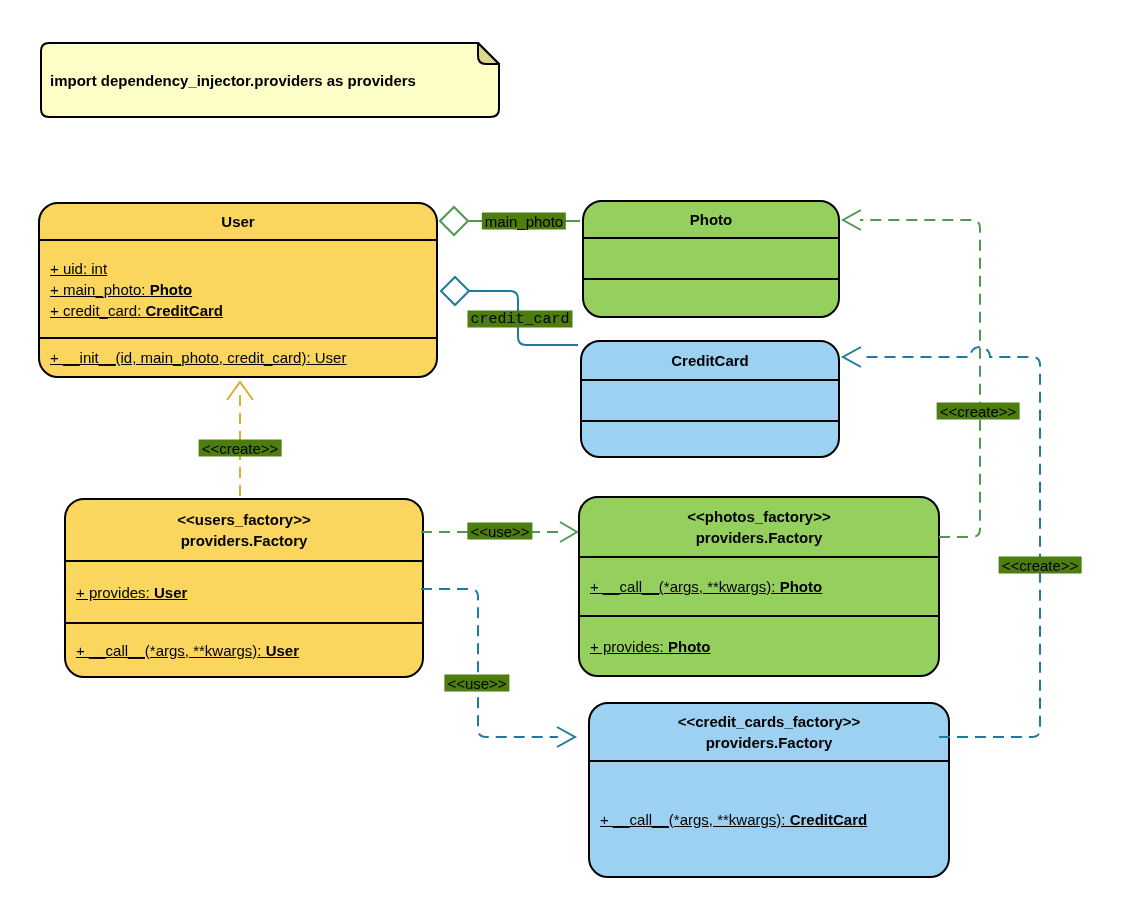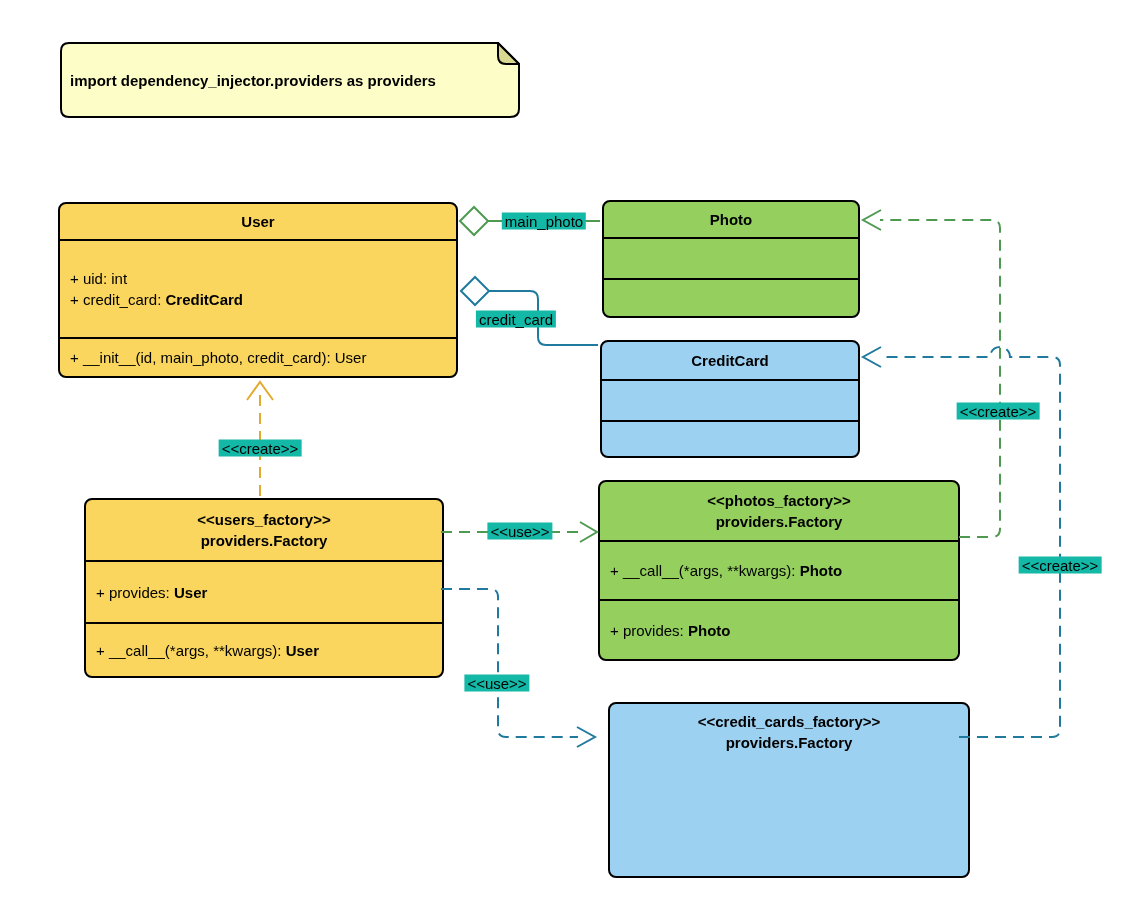--- a/index.html
+++ b/index.html
@@ -1,40 +1,40 @@
 <!DOCTYPE html>
 <html><head>
 <meta charset="utf-8">
 <style>
   html,body { margin:0; padding:0; background:#ffffff; }
   body { width:1126px; height:920px; position:relative; overflow:hidden;
          font-family:"Liberation Sans", sans-serif; color:#000; }
-  #canvas { position:absolute; left:0; top:0; width:1056px; height:920px;margin-left:20px; }
+  #canvas { position:absolute; left:0; top:0; width:1056px; height:920px; }
 
   .uml-class { position:absolute; box-sizing:border-box; border:2px solid #000;
-               border-radius:8px; display:flex; flex-direction:column;
+               border-radius:20px; display:flex; flex-direction:column;
                overflow:hidden; z-index:10; }
   .uml-title { display:flex; flex-direction:column; align-items:center;
                justify-content:center; font-weight:bold; font-size:15px;
                line-height:21px; flex-shrink:0; box-sizing:border-box; }
   .uml-sec { box-sizing:border-box; border-top:2px solid #000; padding:0 10px;
              display:flex; flex-direction:column; justify-content:center;
              font-size:15px; line-height:21px; flex-shrink:0; }
   .uml-sec.grow { flex:1 1 auto; }
-  .member { white-space:nowrap; }
+  .member { white-space:nowrap;text-decoration:underline; }
   .member b { font-weight:bold; }
 
   .note { position:absolute; left:40px; top:42px; width:460px; height:76px; z-index:10; }
   .note-text { position:absolute; left:10px; top:0; height:100%; display:flex;
                align-items:center; font-weight:bold; font-size:15px; white-space:nowrap; }
 
   #overlay { position:absolute; left:0; top:0; z-index:20; pointer-events:none; }
 
   .edge-label { position:absolute; transform:translate(-50%,-50%);
-                background:#14b8a6; padding:0 3px; font-size:15px;
+                background:#4d7c0f; padding:0 3px; font-size:15px;
                 white-space:nowrap; z-index:30; }
 </style>
 </head>
 <body>
 
 <div id="canvas">
 
   <div class="note">
     <svg width="460" height="76" viewBox="0 0 460 76">
       <path d="M9,1 H438 L459,22 V67 Q459,75 450,75 H9 Q1,75 1,67 V9 Q1,1 9,1 Z" stroke-width="2" stroke-linejoin="round" style="fill: rgb(253, 253, 200); stroke: rgb(0, 0, 0);"></path>
@@ -42,20 +42,21 @@
     </svg>
     <div class="note-text">import dependency_injector.providers as providers</div>
   </div>
 
   <div class="uml-class" style="left: 38px; top: 202px; width: 400px; height: 176px; background-color: rgb(250, 214, 94);">
     <div class="uml-title" style="height:35px;">
       <div>User</div>
     </div>
     <div class="uml-sec" style="height:98px;">
       <div class="member"><span>+ uid: int</span><b></b></div>
+      <div class="member"><span>+ main_photo: </span><b>Photo</b></div>
       <div class="member"><span>+ credit_card: </span><b>CreditCard</b></div>
     </div>
     <div class="uml-sec grow">
       <div class="member"><span>+ __init__(id, main_photo, credit_card): User</span><b></b></div>
     </div>
   </div>
 
   <div class="uml-class" style="left: 582px; top: 200px; width: 258px; height: 118px; background-color: rgb(149, 208, 95);">
     <div class="uml-title" style="height:35px;">
       <div>Photo</div>
@@ -78,37 +79,40 @@
       <div>providers.Factory</div>
     </div>
     <div class="uml-sec" style="height:62px;">
       <div class="member"><span>+ provides: </span><b>User</b></div>
     </div>
     <div class="uml-sec grow">
       <div class="member"><span>+ __call__(*args, **kwargs): </span><b>User</b></div>
     </div>
   </div>
 
-  <div class="uml-class" style="left: 578px; top: 480px; width: 362px; height: 181px; background-color: rgb(149, 208, 95);">
+  <div class="uml-class" style="left: 578px; top: 496px; width: 362px; height: 181px; background-color: rgb(149, 208, 95);">
     <div class="uml-title" style="height:58px;">
       <div>&lt;&lt;photos_factory&gt;&gt;</div>
       <div>providers.Factory</div>
     </div>
     <div class="uml-sec grow">
       <div class="member"><span>+ __call__(*args, **kwargs): </span><b>Photo</b></div>
     </div>
     <div class="uml-sec" style="height:60px;">
       <div class="member"><span>+ provides: </span><b>Photo</b></div>
     </div>
   </div>
 
   <div class="uml-class" style="left: 588px; top: 702px; width: 362px; height: 176px; background-color: rgb(157, 209, 241);">
     <div class="uml-title" style="height:56px;">
       <div>&lt;&lt;credit_cards_factory&gt;&gt;</div>
       <div>providers.Factory</div>
+    </div>
+    <div class="uml-sec grow">
+      <div class="member"><span>+ __call__(*args, **kwargs): </span><b>CreditCard</b></div>
     </div>
   </div>
 
   <svg id="overlay" width="1126" height="920" viewBox="0 0 1126 920">
 
     <path d="M468,221 H580" fill="none" stroke-width="2" style="stroke: rgb(78, 154, 81);"></path>
     <polygon points="440,221 454,207 468,221 454,235" stroke-width="2" style="stroke: rgb(78, 154, 81); fill: rgb(255, 255, 255);"></polygon>
 
     <path d="M469,291 H510 Q518,291 518,299 V337 Q518,345 526,345 H578" fill="none" stroke-width="2" style="stroke: rgb(31, 122, 158);"></path>
     <polygon points="441,291 455,277 469,291 455,305" stroke-width="2" style="stroke: rgb(31, 122, 158); fill: rgb(255, 255, 255);"></polygon>
@@ -124,19 +128,19 @@
 
     <path d="M939,537 H972 Q980,537 980,529 V228 Q980,220 972,220 H860" fill="none" stroke-width="2" stroke-dasharray="11,7" style="stroke: rgb(78, 154, 81);"></path>
     <path d="M861,210 L843,220 L861,230" fill="none" stroke-width="2" style="stroke: rgb(78, 154, 81);"></path>
 
     <path d="M939,737 H1032 Q1040,737 1040,729 V365 Q1040,357 1032,357 H990 A10,10 0 0 0 970,357 H860" fill="none" stroke-width="2" stroke-dasharray="11,7" style="stroke: rgb(31, 122, 158);"></path>
     <path d="M861,347 L843,357 L861,367" fill="none" stroke-width="2" style="stroke: rgb(31, 122, 158);"></path>
   </svg>
 
   <div class="edge-label" style="left:240px; top:448px;">&lt;&lt;create&gt;&gt;</div>
   <div class="edge-label" style="left:524px; top:221px;">main_photo</div>
-  <div class="edge-label" style="left:496px; top:319px;">credit_card</div>
+  <div class="edge-label" style="left:520px; top:319px;font-family:Liberation Mono, monospace;">credit_card</div>
   <div class="edge-label" style="left:500px; top:531px;">&lt;&lt;use&gt;&gt;</div>
   <div class="edge-label" style="left:477px; top:683px;">&lt;&lt;use&gt;&gt;</div>
   <div class="edge-label" style="left:978px; top:411px;">&lt;&lt;create&gt;&gt;</div>
   <div class="edge-label" style="left:1040px; top:565px;">&lt;&lt;create&gt;&gt;</div>
 
 </div>
 
 </body></html>

